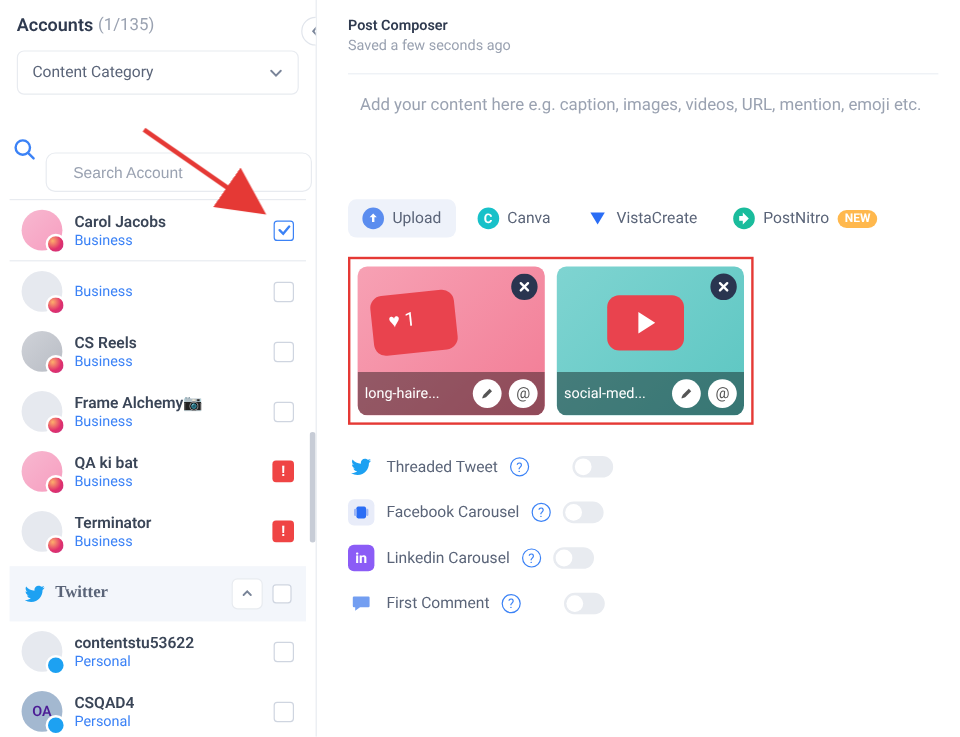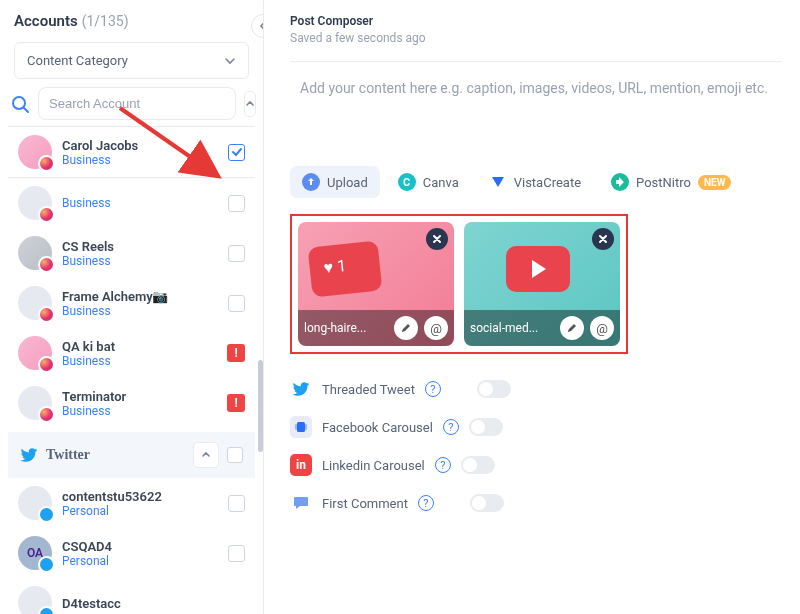--- a/index.html
+++ b/index.html
@@ -64,24 +64,25 @@
     padding: 0 14px 6px 10px;
   }
   .search-icon-wrap {
     color: #3b82f6;
     display: flex; align-items: center; justify-content: center;
   }
   .search-input {
     flex: 1;
     border: 1px solid #e8ebf0;
     border-radius: 8px;
-    padding: 8px 10px;
+    padding: 8px 22px;
     font-size: 13px;
     color: #5a6478;
     outline: none;
+    margin-top: 40px;
   }
   .search-input::placeholder { color: #9aa2b1; }
   .fold-btn {
     width: 26px; height: 26px;
     border: 1px solid #e8ebf0;
     border-radius: 5px;
     display: flex; align-items: center; justify-content: center;
     background: #fff;
     color: #7a8599;
     cursor: pointer;
@@ -268,21 +269,21 @@
     align-items: center;
     gap: 10px;
   }
   .opt-icon {
     width: 22px; height: 22px; border-radius: 5px;
     display:flex;align-items:center;justify-content:center;
     font-weight:700; font-size:12px;
   }
   .opt-icon.tw { color:#1DA1F2; background:none; }
   .opt-icon.fb { background:#e8ecf9; color:#2a6df5; border-radius:5px; }
-  .opt-icon.li { background:#ef4444; color:#fff; }
+  .opt-icon.li { background:#8b5cf6; color:#fff; }
   .opt-icon.fc { color:#5b8def; }
   .opt-label { color:#5a6478; font-size:13px; }
   .help {
     width:16px;height:16px;border-radius:50%;border:1.5px solid #3b82f6;color:#3b82f6;
     display:flex;align-items:center;justify-content:center;font-size:11px;
   }
   .toggle {
     width: 34px; height: 18px; border-radius: 9px; background:#e8ebf0; position:relative;
   }
   .toggle::after {

